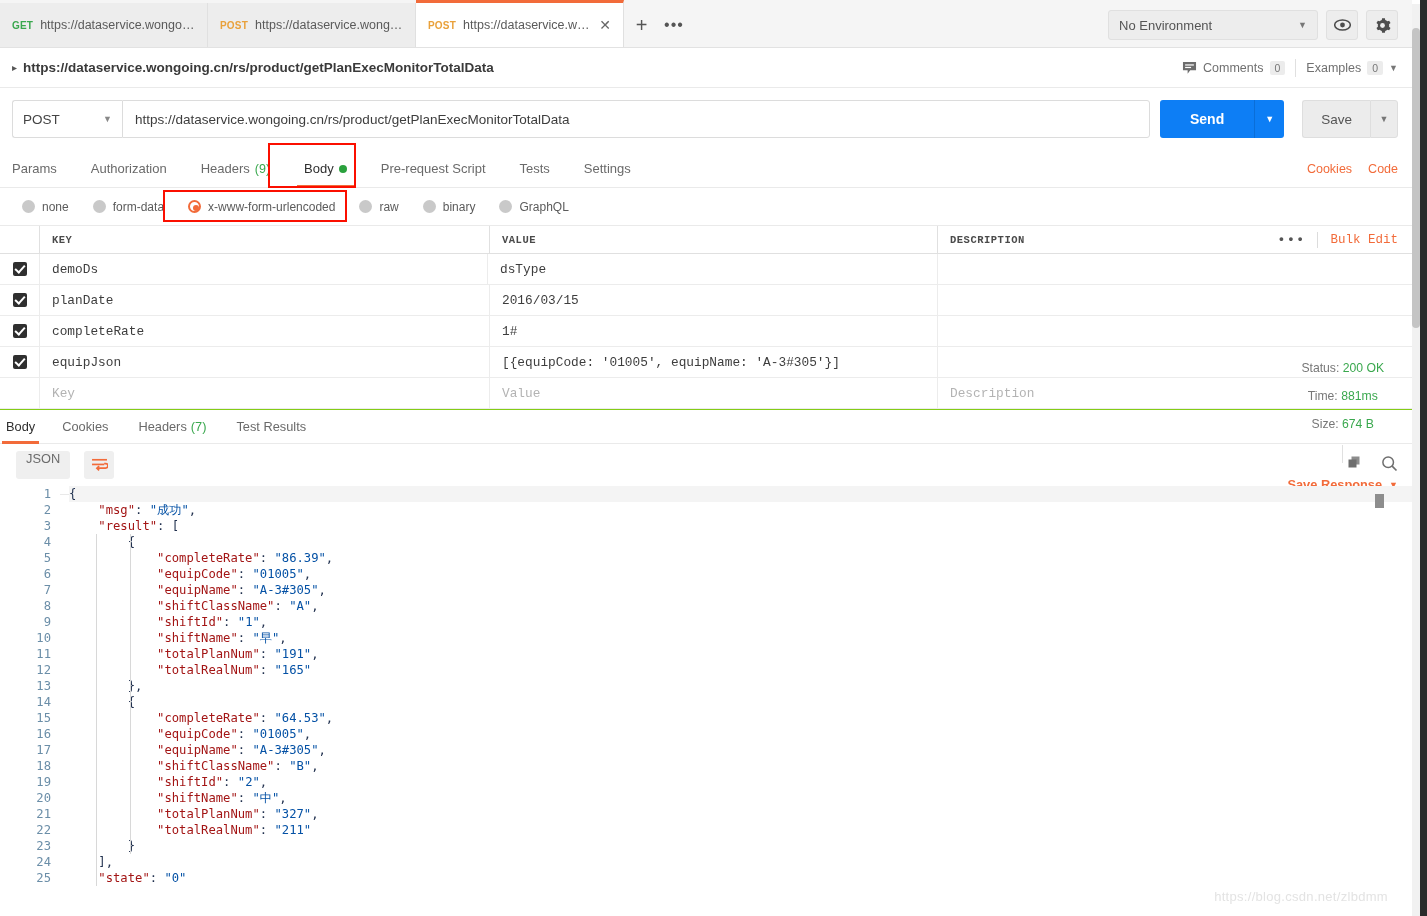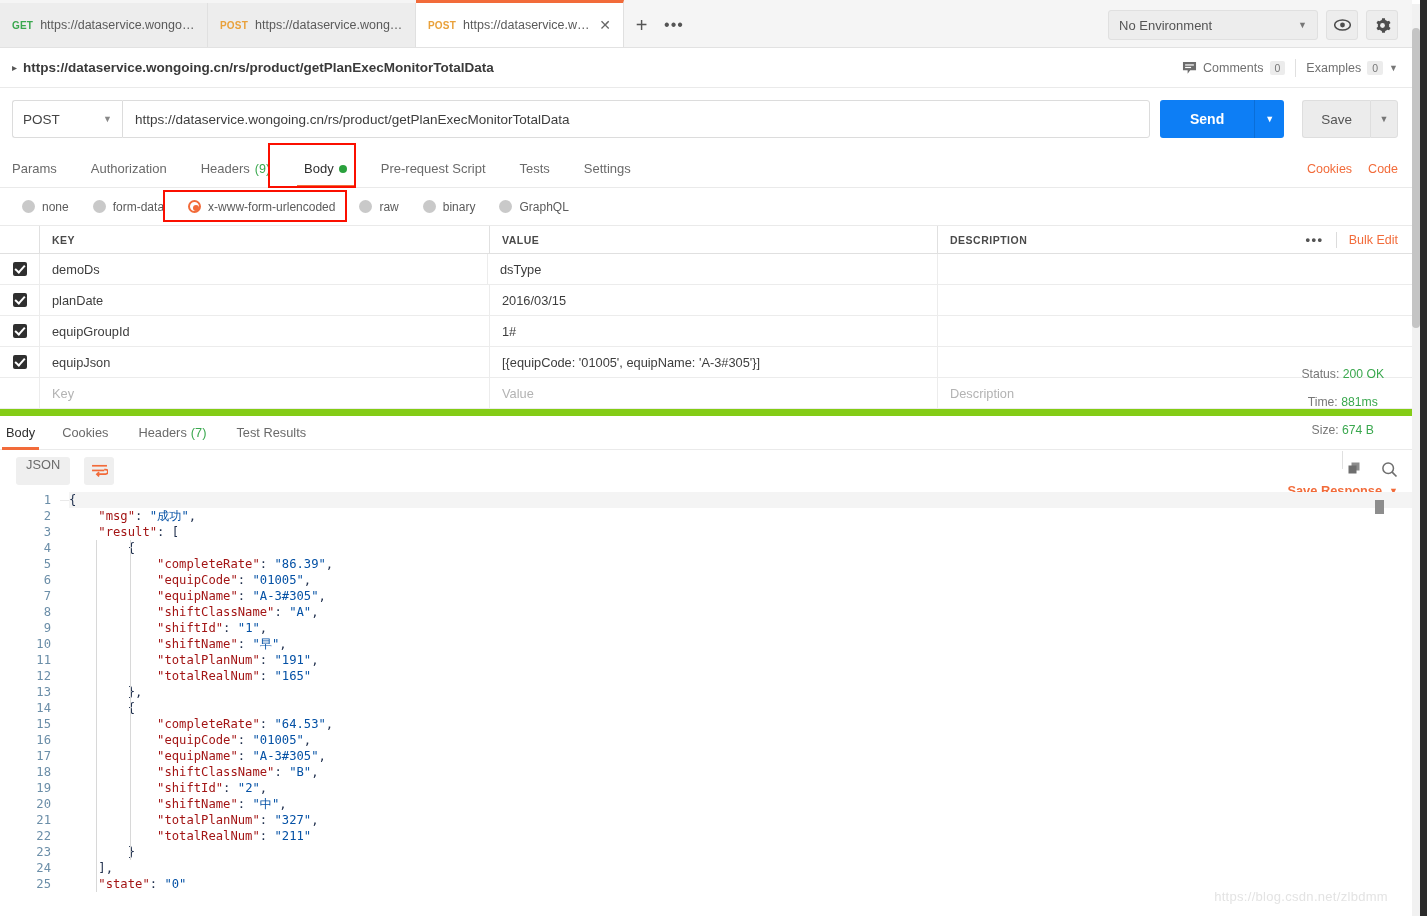--- a/index.html
+++ b/index.html
@@ -134,21 +134,21 @@
   .radio-opt.selected .rdot { background: #fff; border: 2px solid #f26b3a; position: relative; }
   .radio-opt.selected .rdot::after {
     content: ''; position: absolute; left: 2.5px; top: 2.5px; width: 6px; height: 6px; border-radius: 50%; background: #f26b3a;
   }
   .anno-urlenc {
     position: absolute; left: 163px; top: 2px; width: 184px; height: 32px;
     border: 2px solid #fb0f00; pointer-events: none;
   }
 
   
-  .kvtable { width: 1412px; background: #fff; border-bottom: 7px solid #84cc16; }
+  .kvtable { width: 1412px; background: #fff; border-bottom: 1px solid #84cc16; font-family: Liberation Mono, monospace; }
   .kvrow { display: flex; height: 31px; border-bottom: 1px solid #ececec; align-items: stretch; }
   .kvrow.head { height: 28px; background: #fff; border-bottom: 1px solid #e0e0e0; }
   .kvcell { display: flex; align-items: center; font-size: 12.8px; color: #3d3d3d; overflow: hidden; white-space: nowrap; }
   .c-check { width: 40px; justify-content: center; border-right: 1px solid #ececec; flex: 0 0 40px; }
   .c-key { flex: 0 0 450px; padding-left: 12px; border-right: 1px solid #ececec; }
   .c-val { flex: 0 0 448px; padding-left: 12px; border-right: 1px solid #ececec; }
   .c-desc { flex: 1 1 auto; padding-left: 12px; display: flex; align-items: center; }
   .kvrow.head .kvcell { font-size: 10.5px; font-weight: bold; color: #4a4a4a; letter-spacing: .5px; }
   .kvrow.head .c-check { border-right: 1px solid #e0e0e0; }
   .kvrow.head .c-key, .kvrow.head .c-val { border-right: 1px solid #e0e0e0; }
@@ -388,21 +388,21 @@
             <span class="chk"></span>
           </div>
           <div class="kvcell c-key">planDate</div>
           <div class="kvcell c-val">2016/03/15</div>
           <div class="kvcell c-desc"></div>
         </div>
         <div class="kvrow">
           <div class="kvcell c-check">
             <span class="chk"></span>
           </div>
-          <div class="kvcell c-key">equipGroupId</div>
+          <div class="kvcell c-key">completeRate</div>
           <div class="kvcell c-val">1#</div>
           <div class="kvcell c-desc"></div>
         </div>
         <div class="kvrow">
           <div class="kvcell c-check">
             <span class="chk"></span>
           </div>
           <div class="kvcell c-key">equipJson</div>
           <div class="kvcell c-val">[{equipCode: '01005', equipName: 'A-3#305'}]</div>
           <div class="kvcell c-desc"></div>

